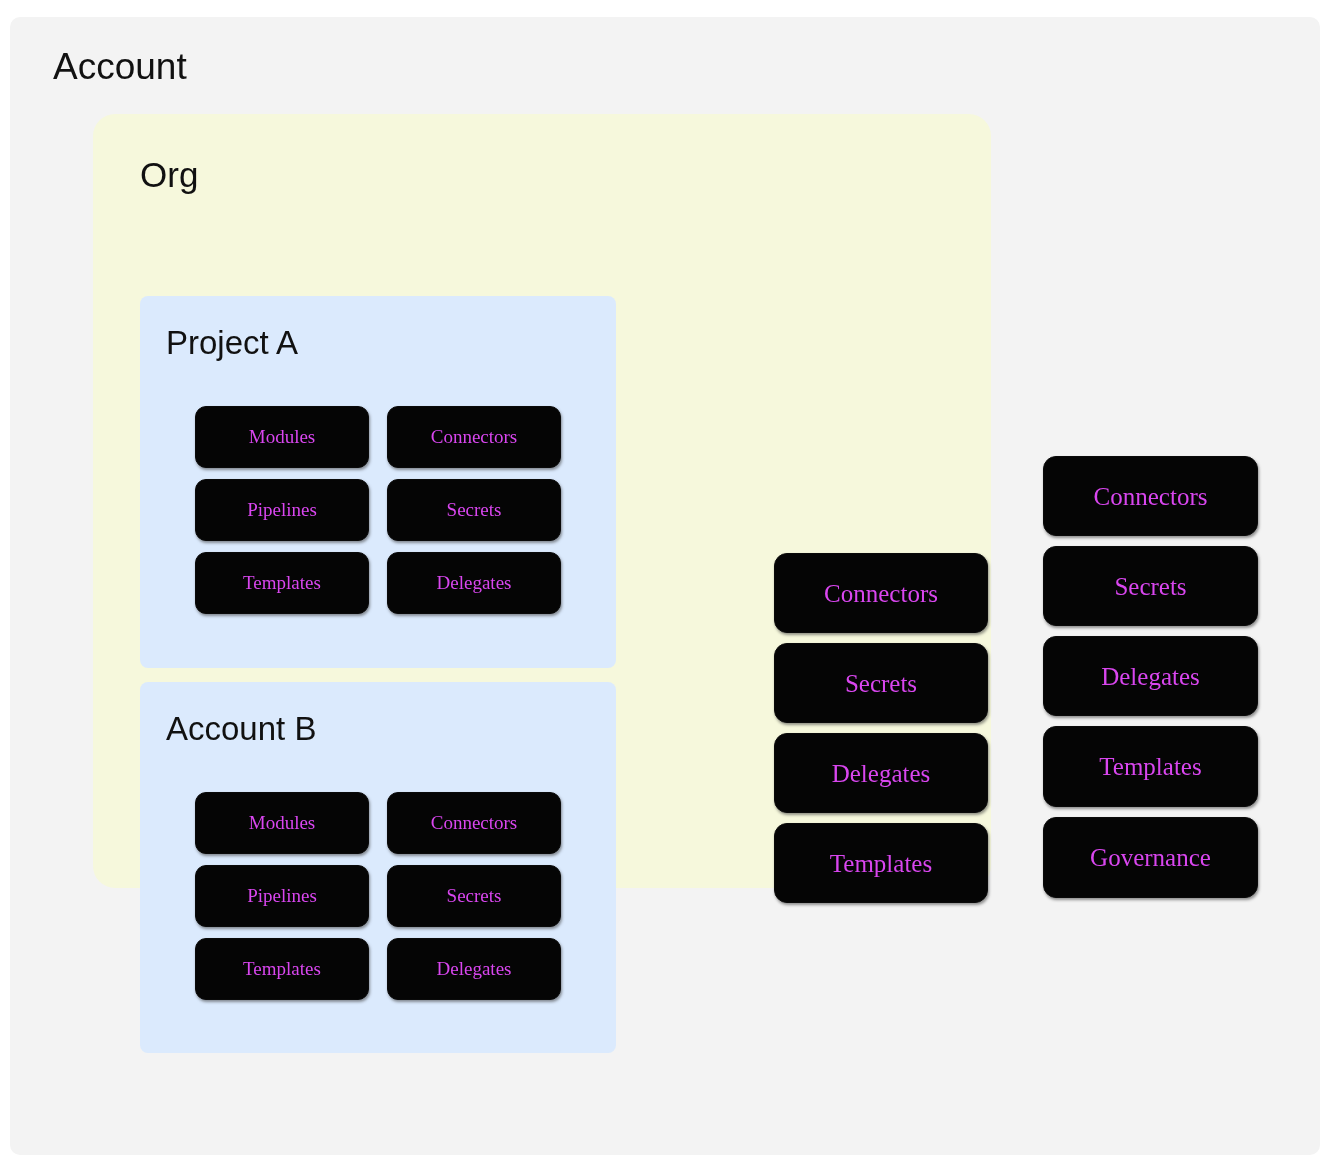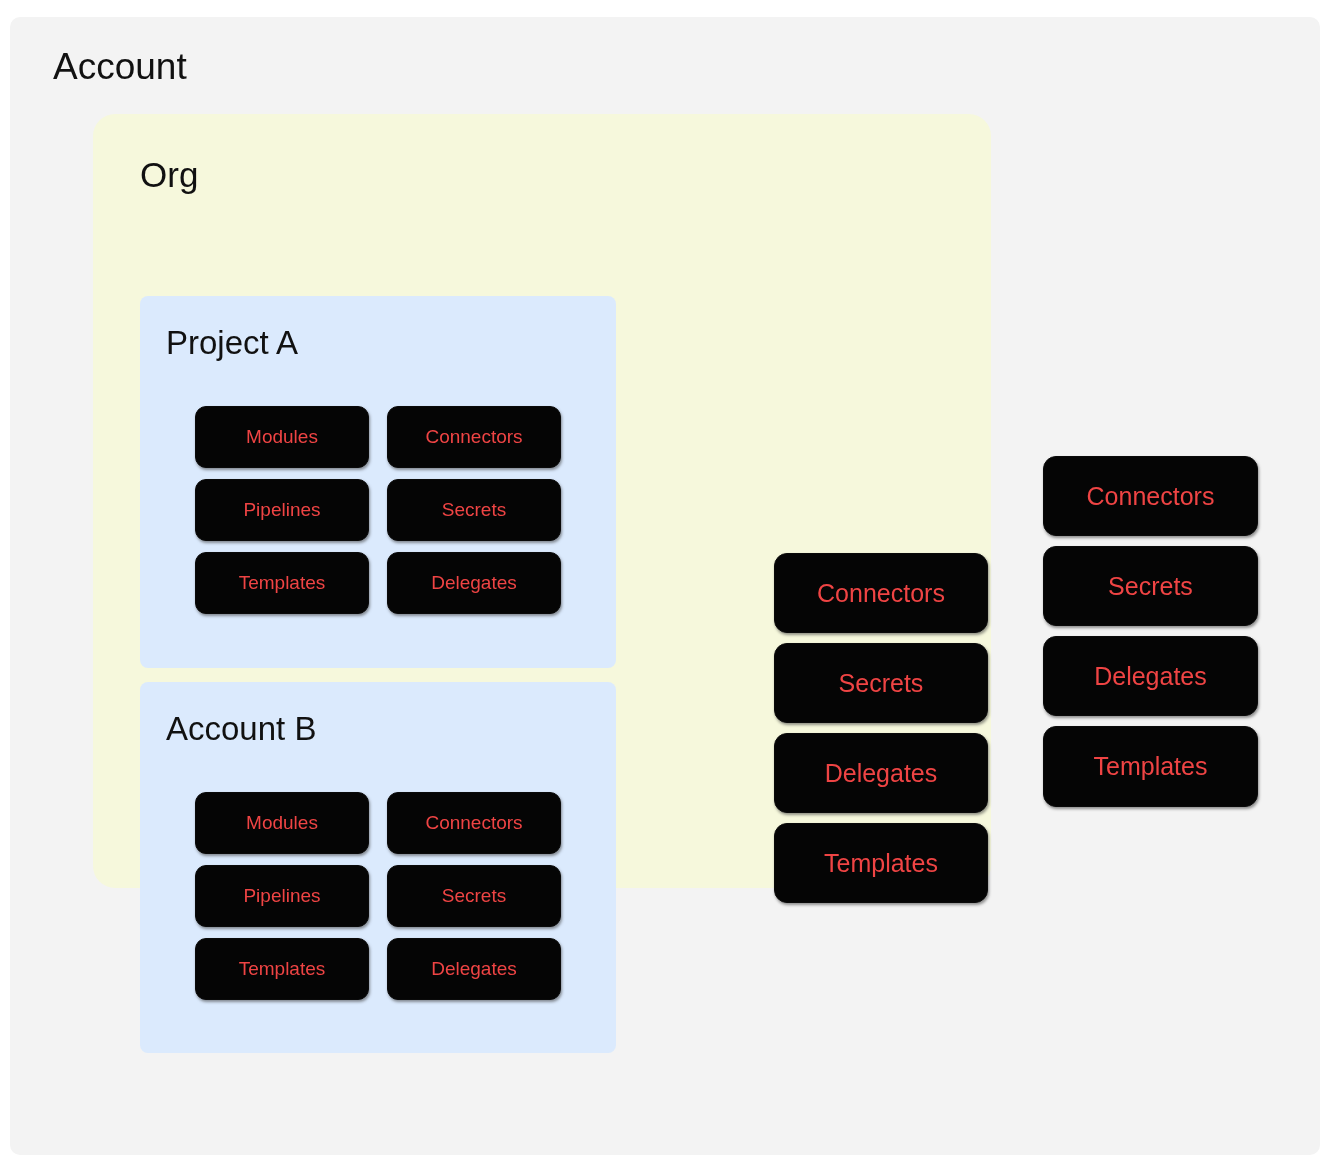--- a/index.html
+++ b/index.html
@@ -94,33 +94,34 @@
     display: grid;
     grid-template-columns: 174px 174px;
     grid-auto-rows: 62px;
     column-gap: 18px;
     row-gap: 11px;
   }
 
   
   .btn {
     background: #050505;
-    color: #ef4444;
+    color: #d946ef;
     border: 1px solid #0a0a0a;
     border-radius: 11px;
     display: flex;
     align-items: center;
     justify-content: center;
     box-sizing: border-box;
     box-shadow: 1px 2px 3px rgba(60,60,60,0.55);
     cursor: pointer;
     user-select: none;
     text-align: center;
     padding: 0 6px;
     overflow: hidden;
+    font-family: Liberation Serif, serif;
   }
   .btn-sm {
     font-size: 19px;
     line-height: 22px;
     height: 62px;
   }
   .btn-lg {
     font-size: 25px;
     line-height: 29px;
     border-radius: 13px;
@@ -195,17 +196,18 @@
         <div class="btn btn-lg">Templates</div>
       </div>
 
     </div>
 
     <div class="col-account">
       <div class="btn btn-lg">Connectors</div>
       <div class="btn btn-lg">Secrets</div>
       <div class="btn btn-lg">Delegates</div>
       <div class="btn btn-lg tall">Templates</div>
+      <div class="btn btn-lg tall">Governance</div>
     </div>
 
   </div>
 
 </div>
 
 </body></html>

